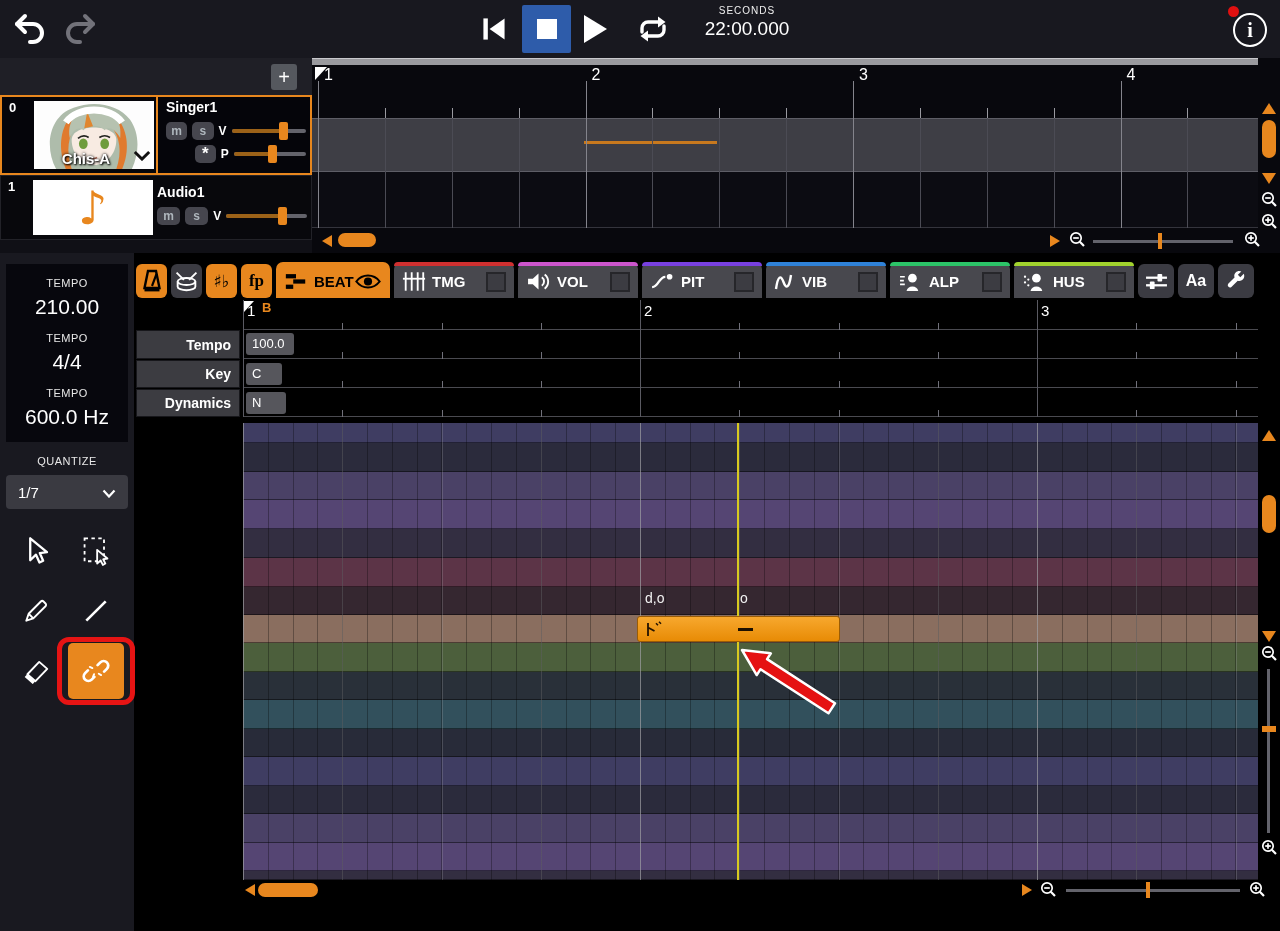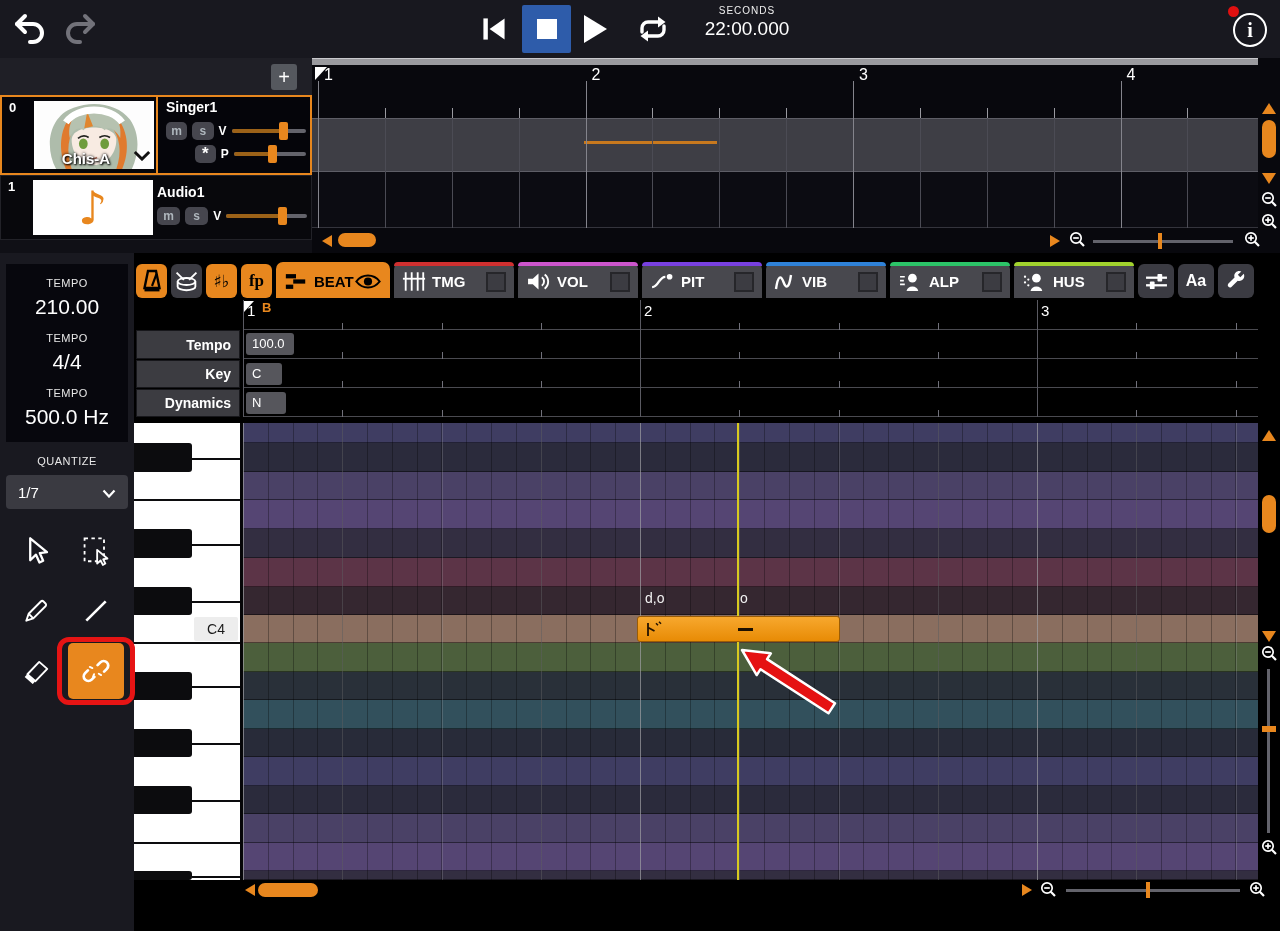--- a/index.html
+++ b/index.html
@@ -343,21 +343,21 @@
     </div>
   </section>
 
   <aside class="sidebar">
     <div class="info-box">
       <span class="info-lbl">TEMPO</span>
       <span class="info-val">210.00</span>
       <span class="info-lbl">TEMPO</span>
       <span class="info-val">4/4</span>
       <span class="info-lbl">TEMPO</span>
-      <span class="info-val">500.0 Hz</span>
+      <span class="info-val">600.0 Hz</span>
     </div>
     <div class="q-label">QUANTIZE</div>
     <div class="q-select">
       <span>1/7</span>
       <span class="q-chev">
         <svg width="14" height="9" viewBox="0 0 14 9">
             <polyline points="1.5,1.5 7,7.5 12.5,1.5" fill="none" stroke="#fff" stroke-width="2.2"></polyline>
           </svg>
       </span>
     </div>
@@ -590,40 +590,20 @@
 
       <div class="prow-label" style="top:30px;height:29px">Tempo</div>
       <div class="prow-label" style="top:60px;height:28px">Key</div>
       <div class="prow-label" style="top:89px;height:28px">Dynamics</div>
       <span class="pbadge" style="left:112px;top:33px;width:48px">100.0</span>
       <span class="pbadge" style="left:112px;top:63px;width:36px">C</span>
       <span class="pbadge" style="left:112px;top:92px;width:40px">N</span>
     </div>
 
     <div class="proll">
-      <div class="keyboard" id="kb">
-        <span class="keylabel">C4</span>
-      <div class="bkey" style="top: 20px; height: 29px;"></div>
-          <div class="kstem" style="top: 35px;"></div>
-          <div class="kline" style="top: 76px;"></div>
-          <div class="bkey" style="top: 106px; height: 29px;"></div>
-          <div class="kstem" style="top: 121px;"></div>
-          <div class="bkey" style="top: 164px; height: 28px;"></div>
-          <div class="kstem" style="top: 178px;"></div>
-          <div class="kline" style="top: 219px;"></div>
-          <div class="bkey" style="top: 249px; height: 28px;"></div>
-          <div class="kstem" style="top: 263px;"></div>
-          <div class="bkey" style="top: 306px; height: 28px;"></div>
-          <div class="kstem" style="top: 320px;"></div>
-          <div class="bkey" style="top: 363px; height: 28px;"></div>
-          <div class="kstem" style="top: 377px;"></div>
-          <div class="kline" style="top: 419px;"></div>
-          <div class="bkey" style="top: 448px; height: 9px;"></div>
-          <div class="kstem" style="top: 453px;"></div>
-        </div>
       <div id="grid">
         <div id="gridrows">
             <div class="grow" style="top: 0px; height: 20px; background: rgb(63, 61, 98);"></div>
             <div class="grow" style="top: 20px; height: 29px; background: rgb(43, 43, 60);"></div>
             <div class="grow" style="top: 49px; height: 28px; background: rgb(74, 65, 102);"></div>
             <div class="grow" style="top: 77px; height: 29px; background: rgb(85, 69, 115);"></div>
             <div class="grow" style="top: 106px; height: 29px; background: rgb(51, 46, 65);"></div>
             <div class="grow" style="top: 135px; height: 29px; background: rgb(92, 52, 71);"></div>
             <div class="grow" style="top: 164px; height: 28px; background: rgb(53, 39, 48);"></div>
             <div class="grow" style="top: 192px; height: 28px; background: rgb(138, 110, 95);"></div>

